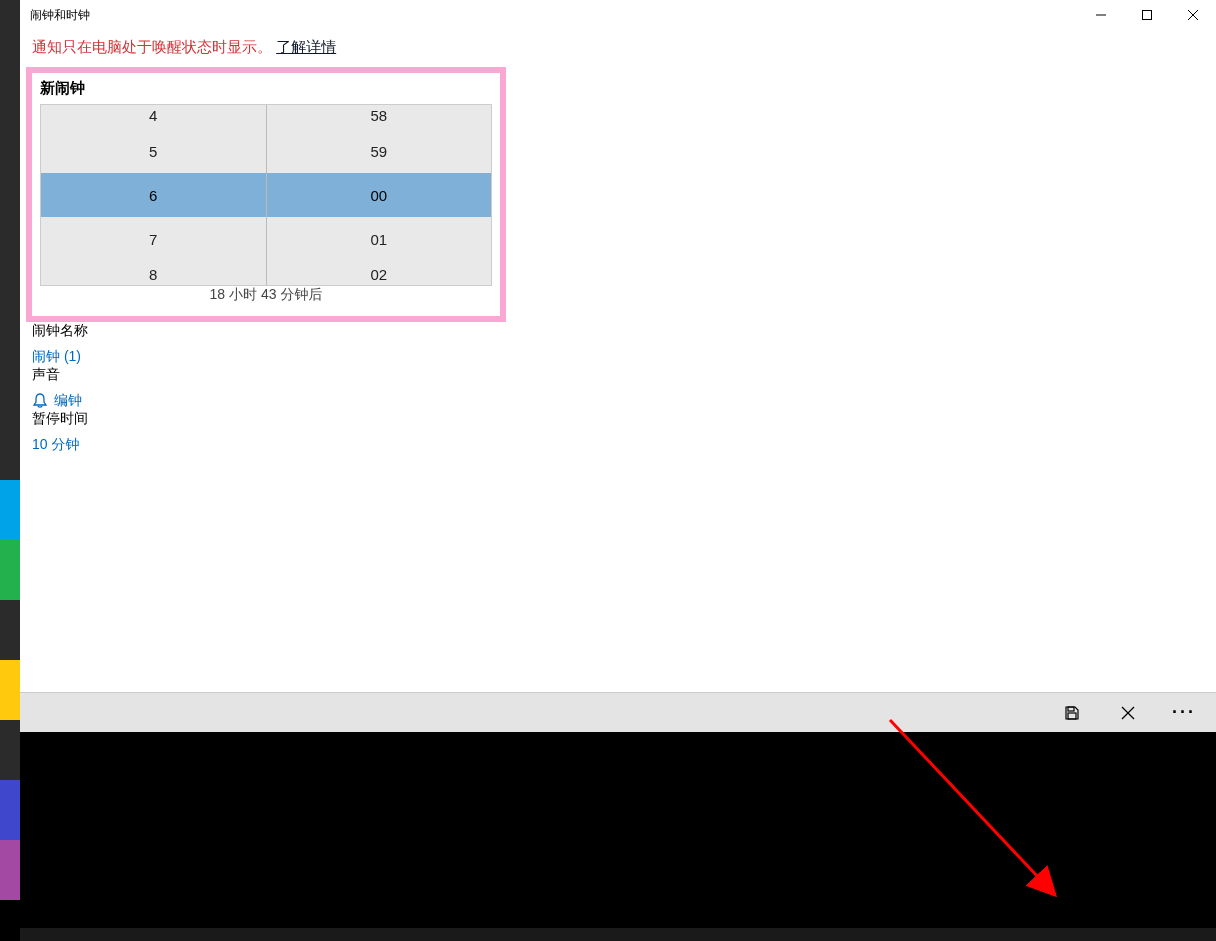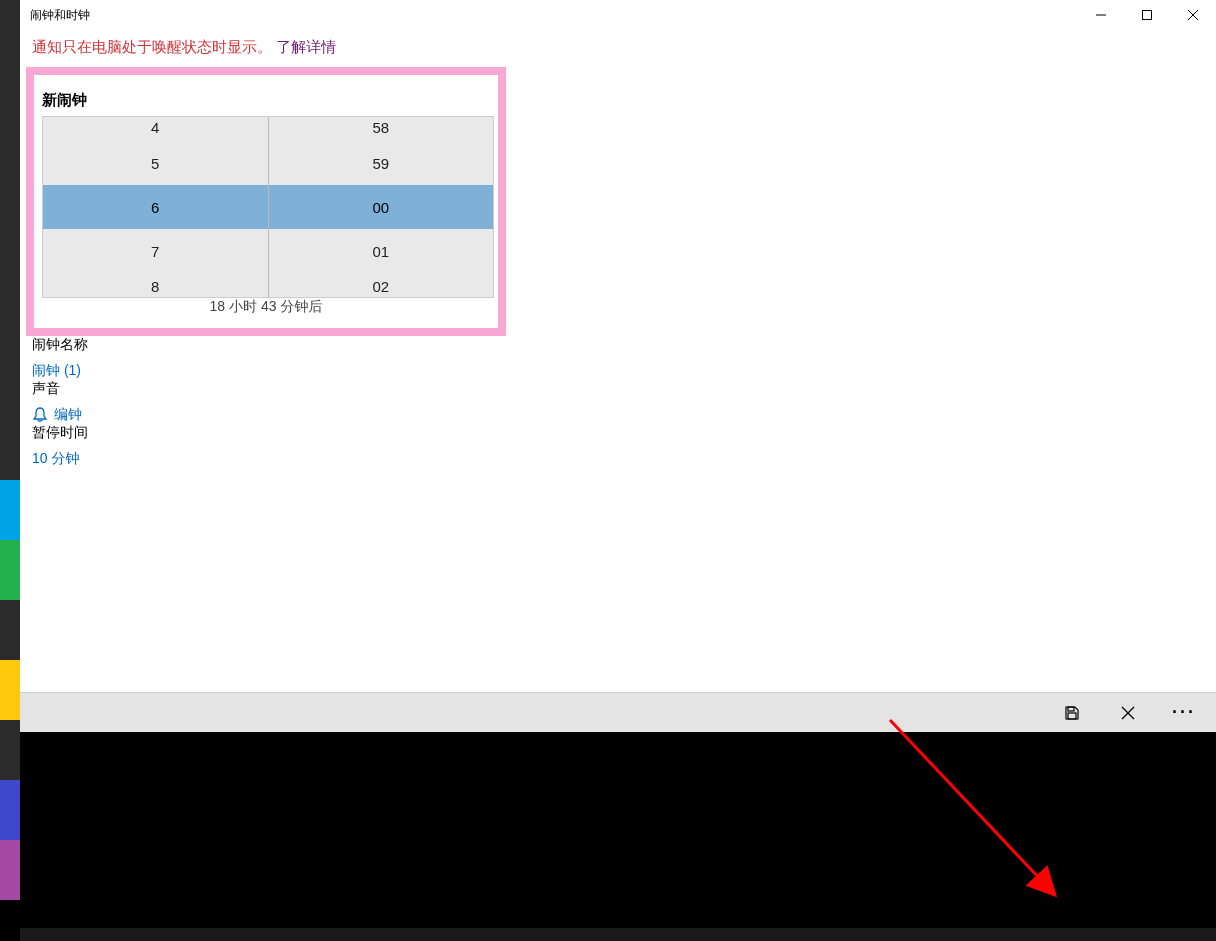--- a/index.html
+++ b/index.html
@@ -49,25 +49,25 @@
       font-family: "Segoe MDL2 Assets", sans-serif;
       font-size: 10px;
       cursor: pointer;
     }
     .caption-btn svg { width: 10px; height: 10px; }
     .notice {
       padding: 8px 12px;
       font-size: 15px;
     }
     .notice-red { color: #d13438; }
-    .notice-link { color: #701a75; cursor: pointer; margin-top: 31px; }
+    .notice-link { color: #0f172a; text-decoration: underline; cursor: pointer; margin-top: 31px; }
     .content { flex: 1; padding: 0 12px; overflow: auto; }
     .red-box {
-      border: 8px solid #f9a8d4;
-      padding: 16px 8px 12px 8px;
+      border: 6px solid #f9a8d4;
+      padding: 6px 8px 12px 8px;
       width: 480px;
       margin-top: 2px;
       margin-left: -6px;
     }
     .section-title {
       font-size: 15px;
       font-weight: 600;
       color: #000;
       margin-bottom: 6px;
     }

